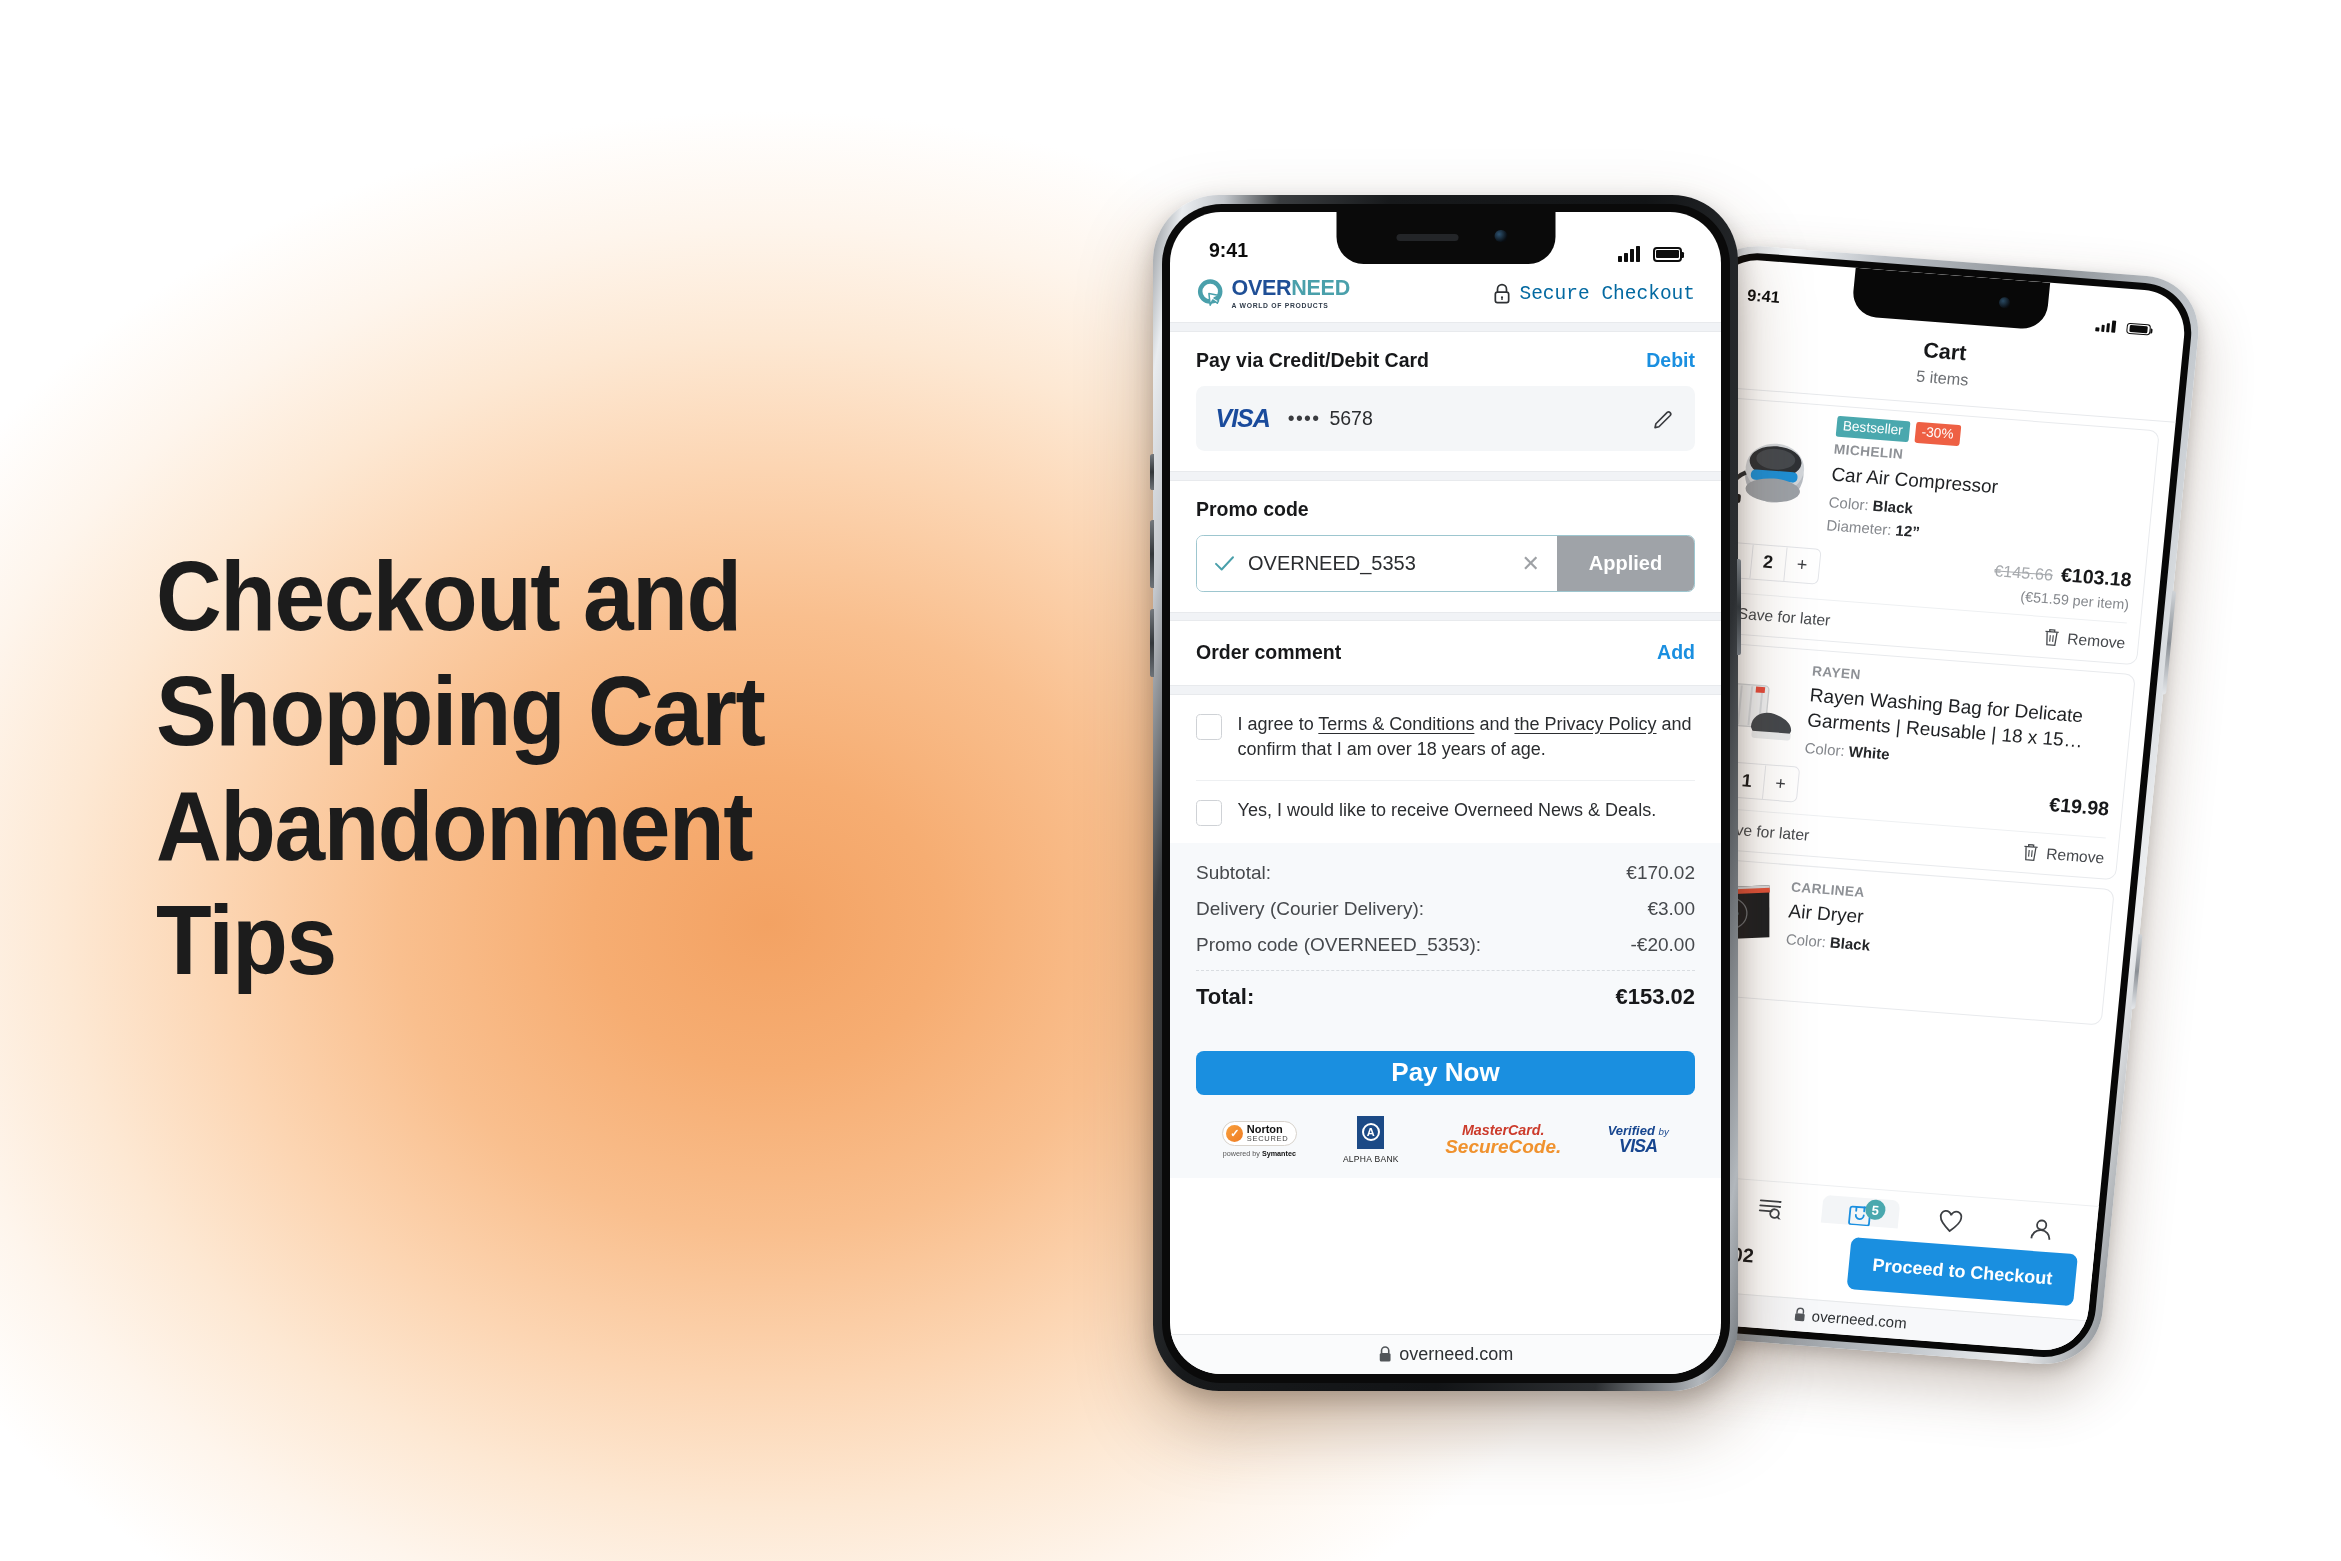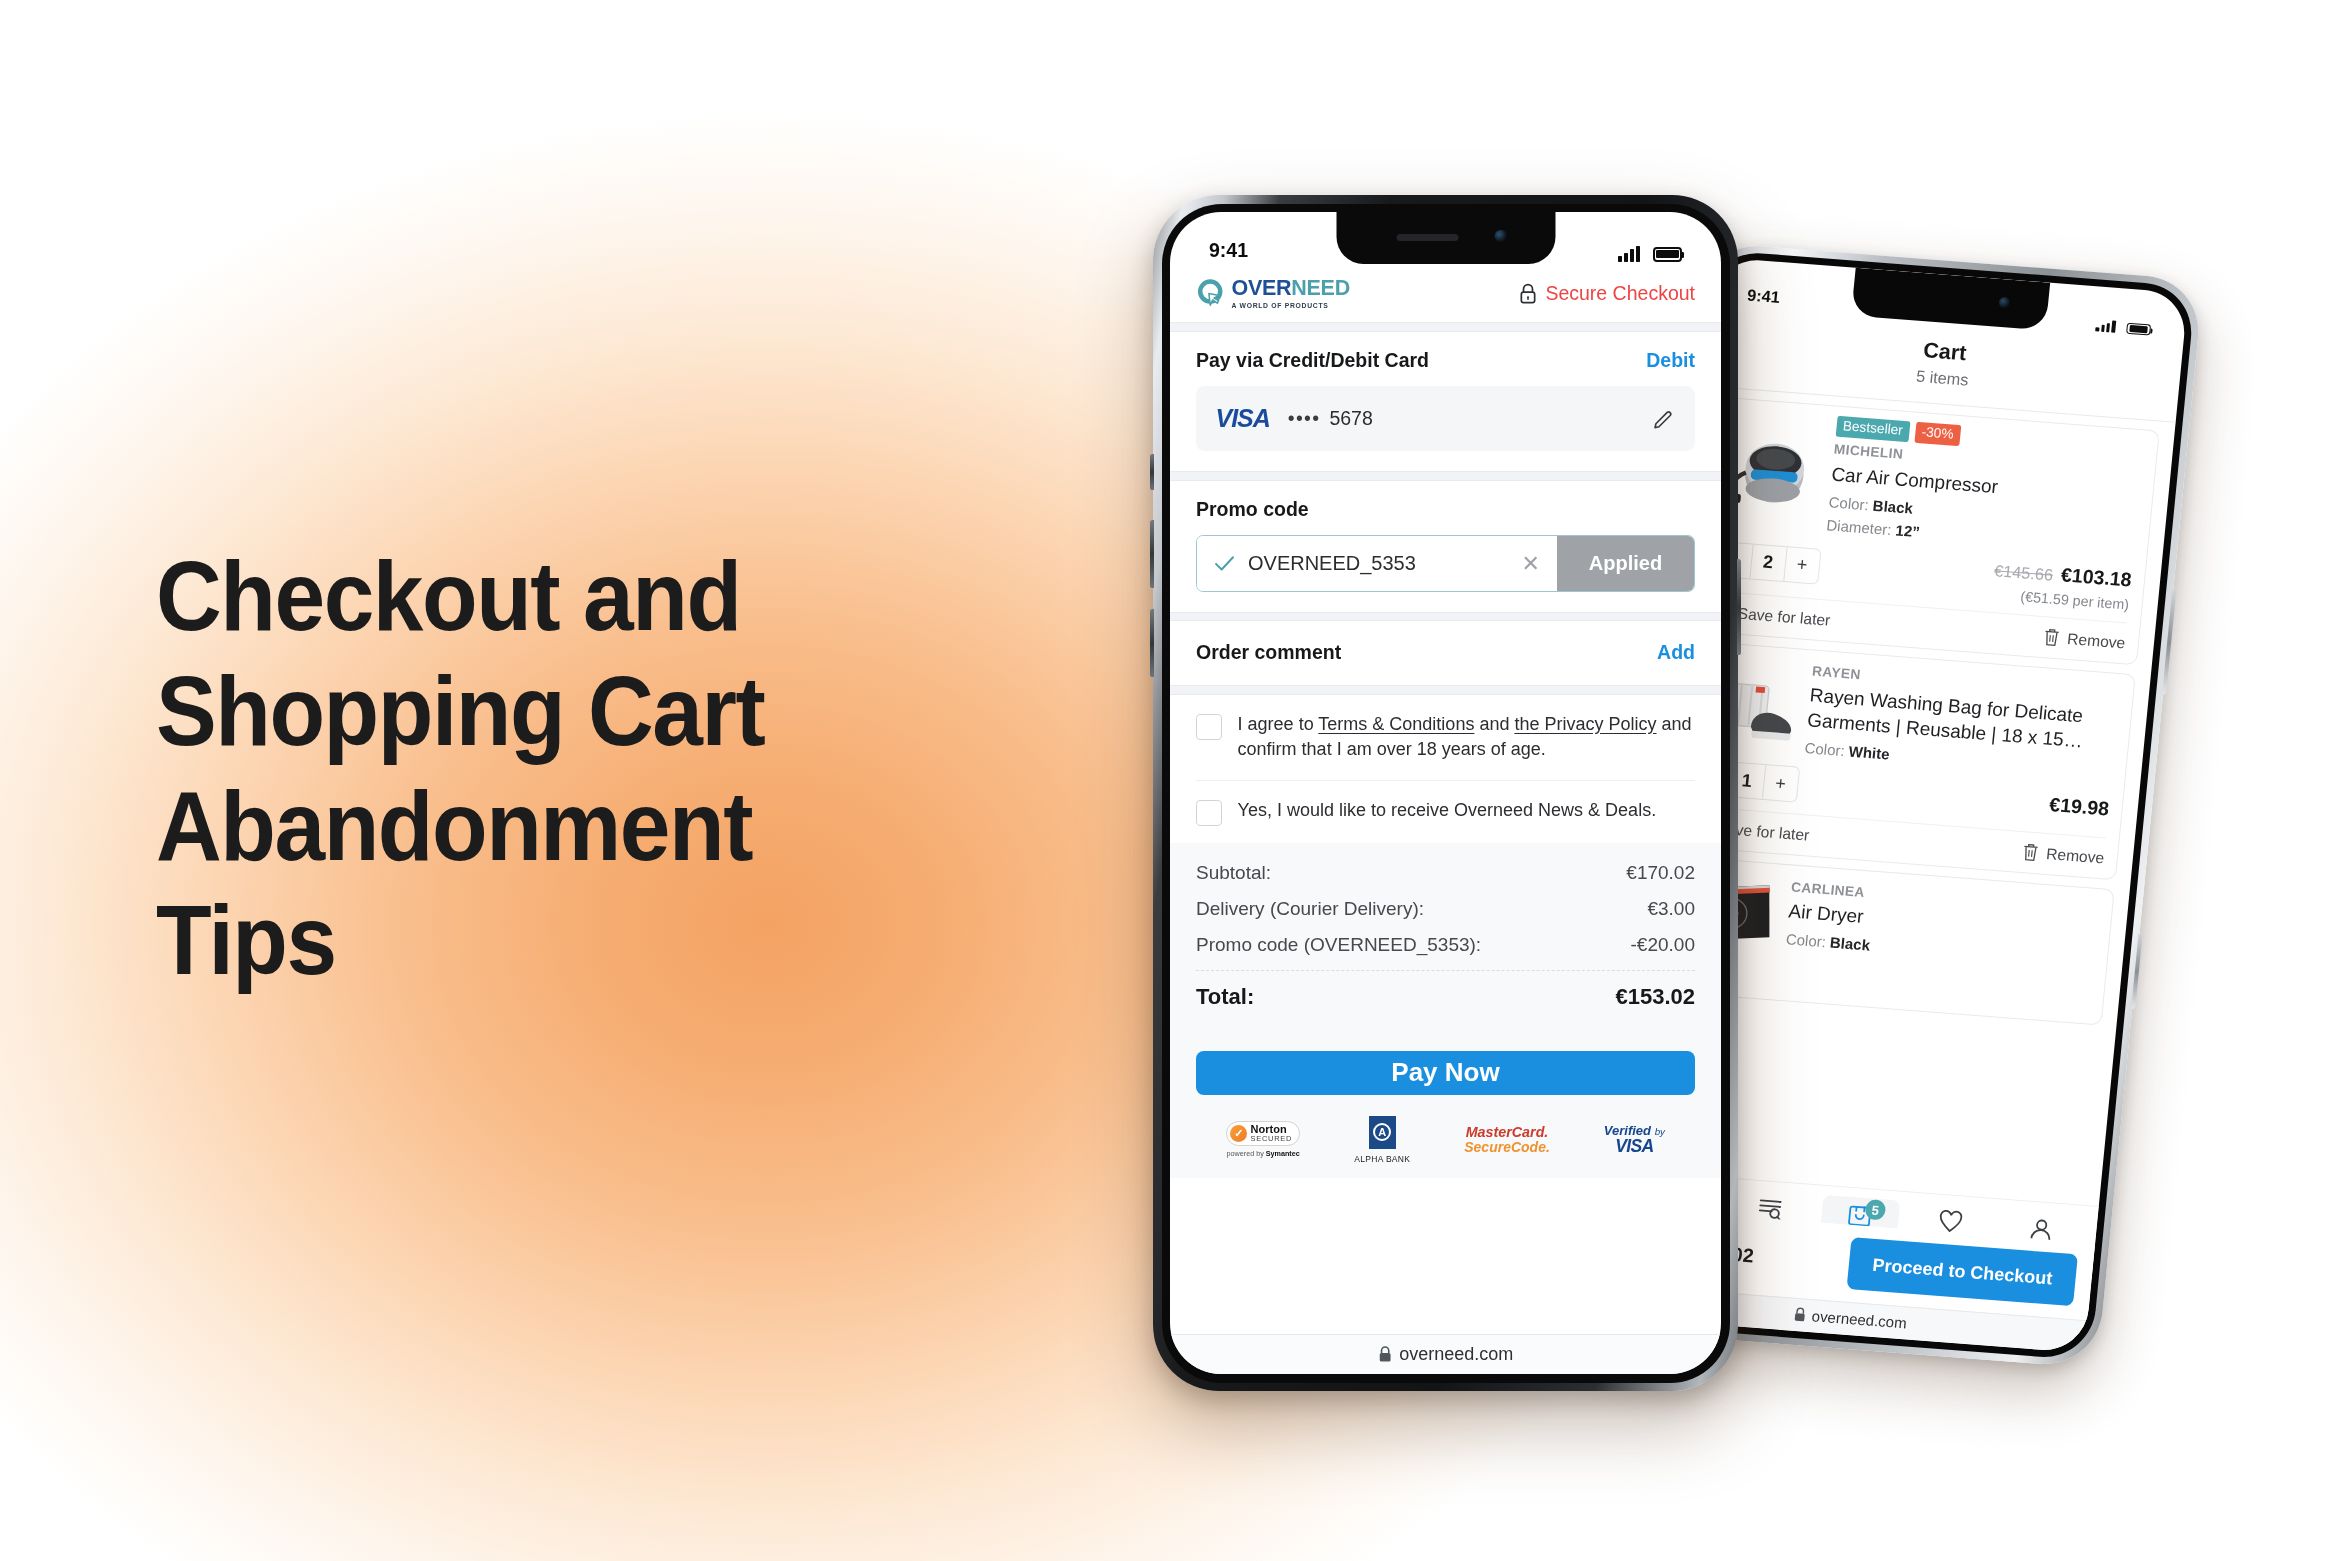--- a/index.html
+++ b/index.html
@@ -212,21 +212,21 @@
 
   .fp-header { display:flex; align-items:center; justify-content:space-between;
                padding:10.4px 26px 13px 26px; }
   .logo { display:flex; align-items:center; gap:4.6px; }
   .logo .mark { width:31px; height:31px; position:relative; }
   .logo .word { display:flex; flex-direction:column; line-height:1; }
   .logo .w1 { font-size:21.5px; font-weight:bold; letter-spacing:-0.3px; }
   .logo .w1 .a { color:#1f4f96; }
   .logo .w1 .b { color:#4aa0ab; }
   .logo .w2 { font-size:6.8px; color:#2f3b4a; letter-spacing:0.7px; margin-top:2.6px; font-weight:bold;}
-  .secure { display:flex; align-items:center; gap:8.5px; font-size:19.5px; color:#ef4444; }
+  .secure { display:flex; align-items:center; gap:8.5px; font-size:19.5px; color:#0369a1;font-family:Liberation Mono, monospace; }
 
   .fp-gap { height:9.8px; background:#f1f3f6; border-top:0.7px solid #e8eaed; border-bottom:0.7px solid #e8eaed; }
 
   .sec { padding:17px 26px 19.5px 26px; background:#fff; }
   .sec-head { display:flex; align-items:center; justify-content:space-between; }
   .sec-head .lbl { font-size:19.5px; font-weight:bold; color:#17181a; }
   .sec-head .act { font-size:19.5px; font-weight:bold; color:#1a8fe0; }
 
   .cardrow { margin-top:14.3px; background:#f4f6f8; border-radius:8.5px;
              height:65px; display:flex; align-items:center; padding:0 19.5px; gap:18px; }
@@ -277,21 +277,21 @@
   .norton-sub b { color:#111; }
 
   .alpha .sq { width:27px;height:33px;background:#1c4a86; display:flex;
                align-items:center;justify-content:center;}
   .alpha .sq .k { width:18px;height:18px;border-radius:50%;border:2px solid #fff;
                display:flex;align-items:center;justify-content:center;color:#fff;
                font-size:11px;font-weight:bold;line-height:1;}
   .alpha-sub { font-size:8.5px; color:#222; margin-top:4.6px; letter-spacing:0.3px; }
 
   .mc .m1 { font-size:14.3px; font-weight:bold; font-style:italic; color:#cc3b2b; line-height:1.02; }
-  .mc .m2 { font-size:14px; font-weight:bold; font-style:italic; color:#f0922e; line-height:1.02;text-align:right; }
+  .mc .m2 { font-size:19px; font-weight:bold; font-style:italic; color:#f0922e; line-height:1.02;text-align:right; }
 
   .vbv .v1 { font-size:13px; font-weight:bold; font-style:italic; color:#17468f; line-height:1.05; }
   .vbv .v1 small { font-size:9.8px; font-weight:normal; }
   .vbv .v2 { font-size:17.6px; font-weight:bold; font-style:italic; color:#17468f;
              letter-spacing:-0.7px; line-height:1.05; }
 
   .fp-urlbar { position:absolute; left:0; right:0; bottom:0; height:40px;
                background:#fafbfc; border-top:0.7px solid #e6e8ea;
                display:flex; align-items:center; justify-content:center; gap:7.2px;
                font-size:18px; color:#2e3134; }

